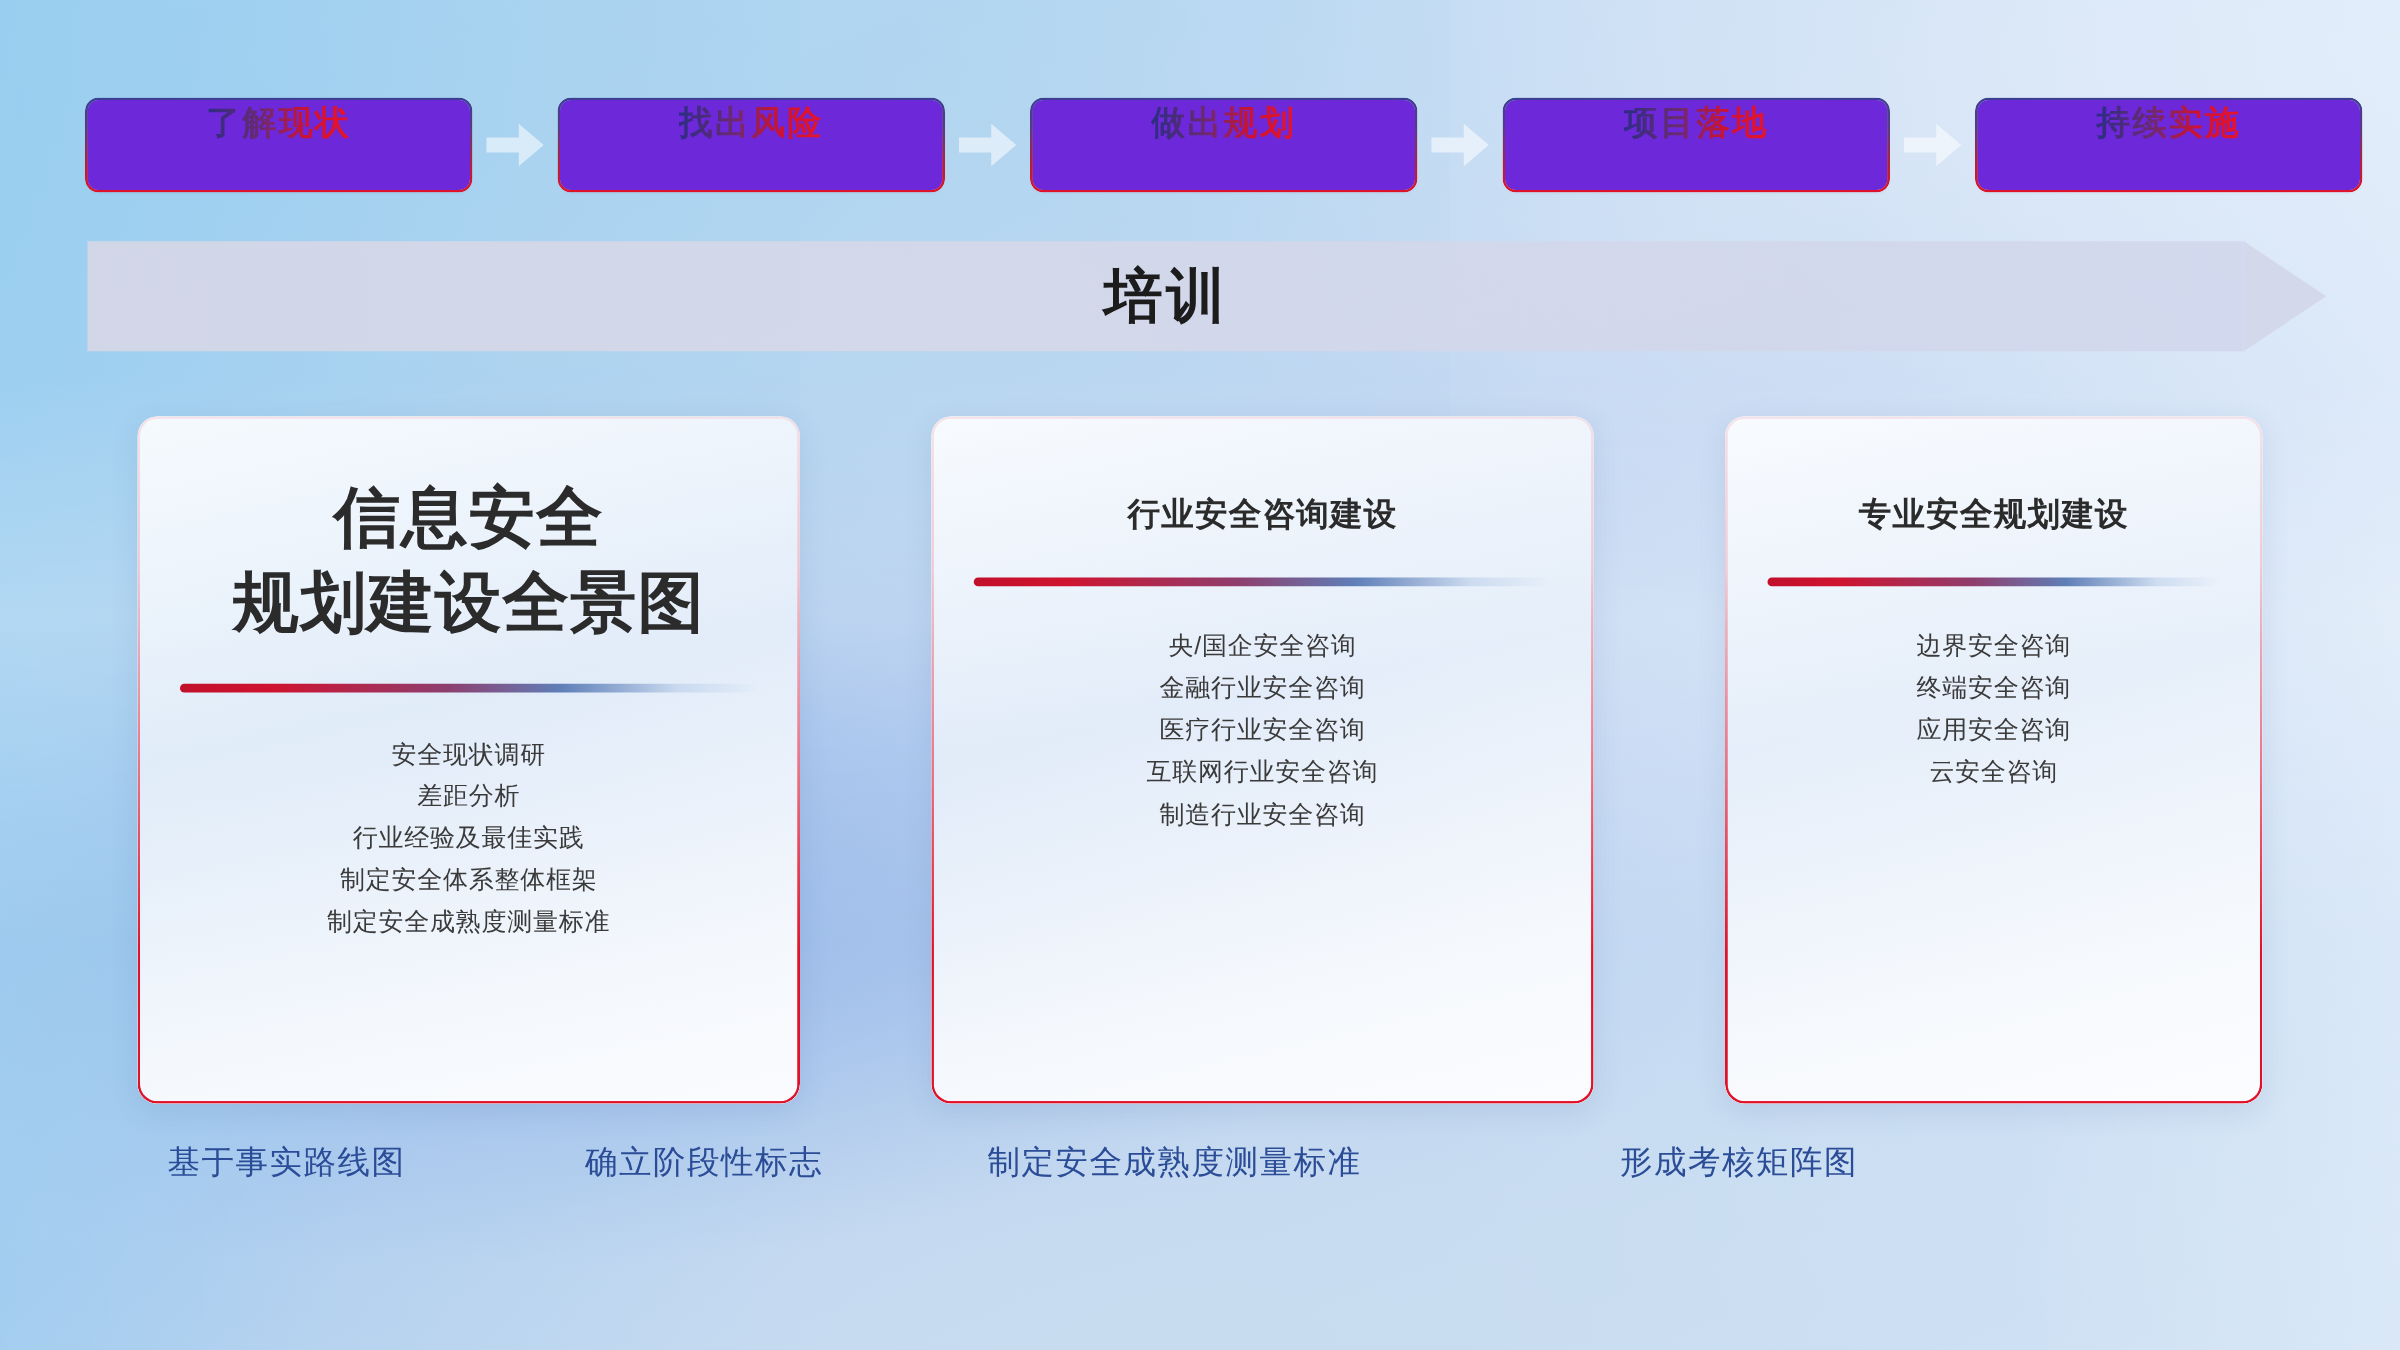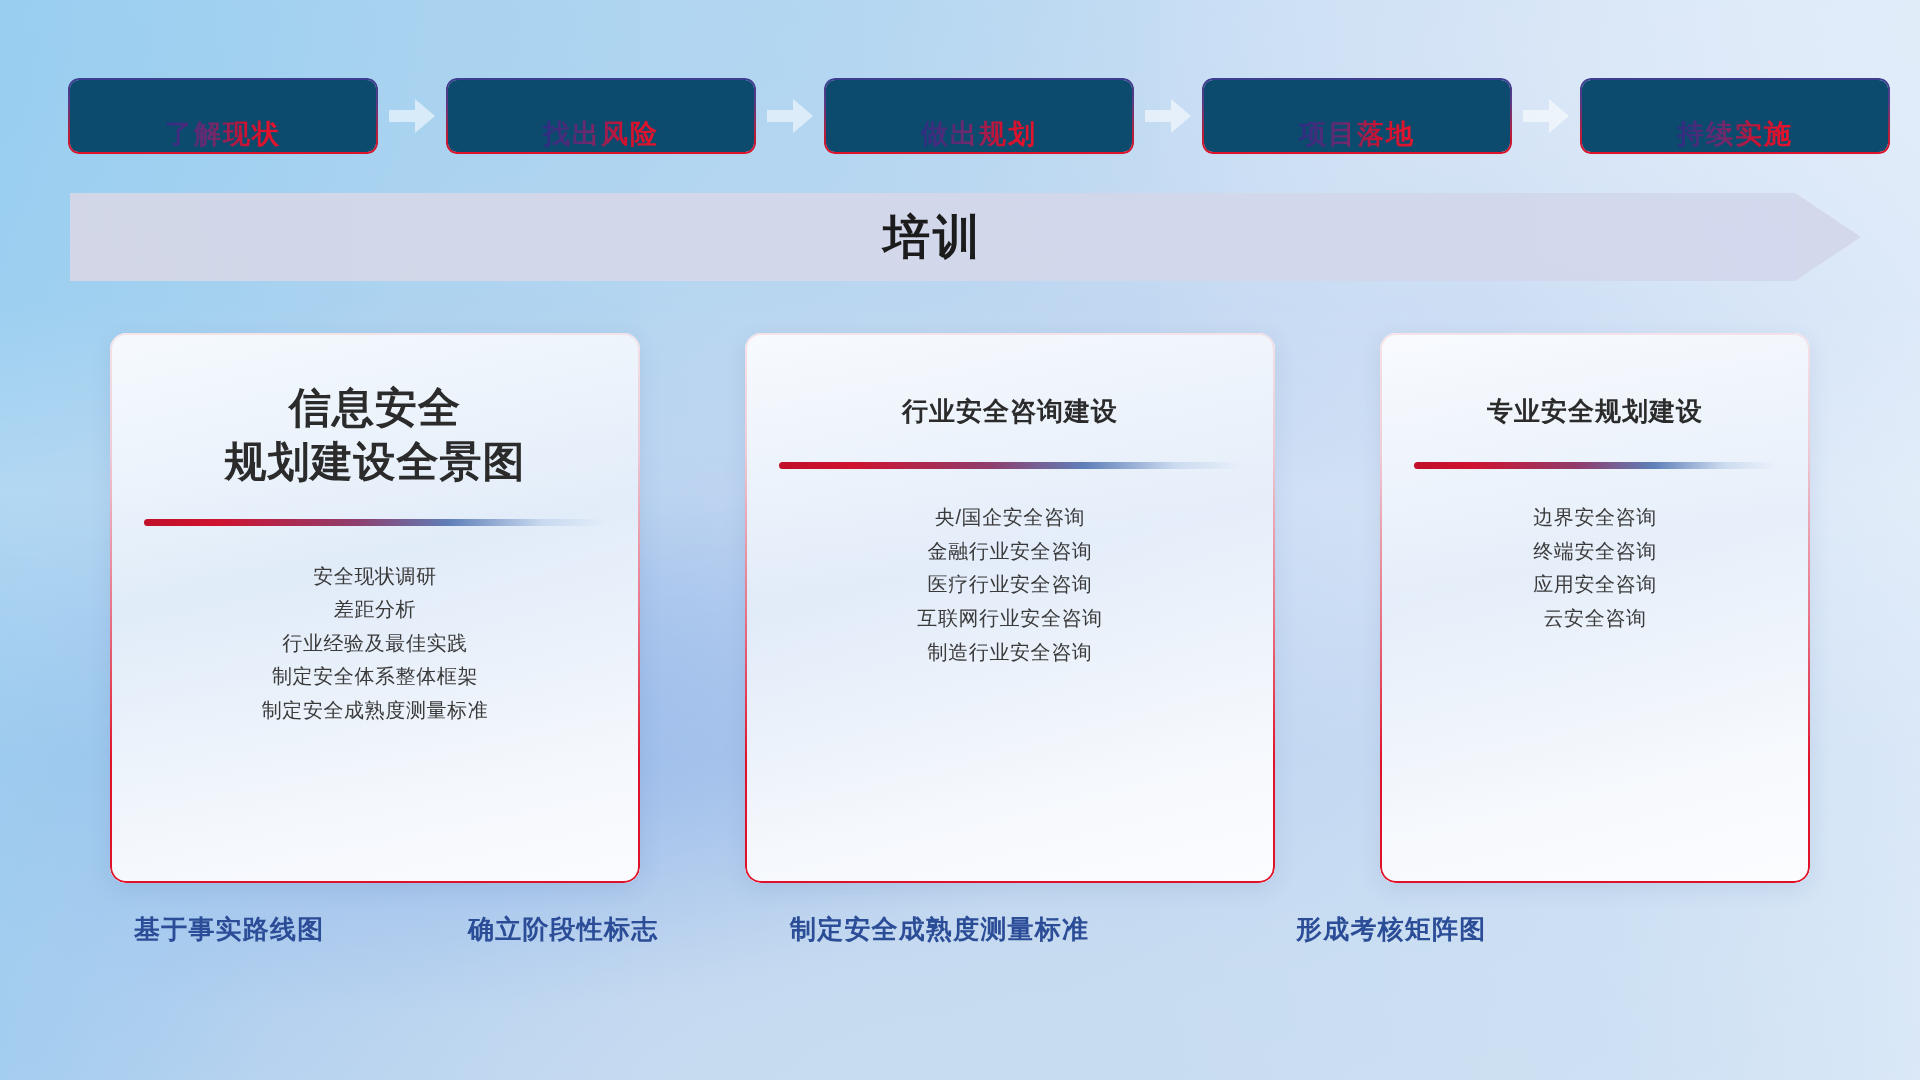--- a/index.html
+++ b/index.html
@@ -42,22 +42,22 @@
   
   #steps {
     position:absolute; left:70px; top:80px; width:1780px; height:72px;
     display:flex; align-items:center; justify-content:space-between;
   }
   .step-wrap { display:flex; align-items:center; }
   .step-box {
     position:relative;
     width:306px; height:72px;
     border-radius:9px;
-    background:#0c4a6e;
-    display:flex; align-items:flex-end; justify-content:center;
+    background:#6d28d9;
+    display:flex; align-items:flex-start; justify-content:center;
     box-shadow:0 1px 3px rgba(40,60,110,.10);
   }
   .step-box::before{
     content:""; position:absolute; inset:-2px; border-radius:11px; padding:2px;
     background:linear-gradient(180deg,#3b3f92 0%, #5a3a86 32%, #b41f3c 72%, #e01229 100%);
     -webkit-mask:linear-gradient(#000 0 0) content-box, linear-gradient(#000 0 0);
     -webkit-mask-composite:xor; mask-composite:exclude;
     pointer-events:none;
   }
   .step-label {
@@ -110,21 +110,21 @@
     content:""; position:absolute; inset:0; border-radius:16px; padding:2px;
     background:linear-gradient(180deg, rgba(244,208,214,.55) 0%, rgba(240,170,182,.55) 22%, rgba(232,90,110,.85) 52%, #e01229 78%, #e01229 100%);
     -webkit-mask:linear-gradient(#000 0 0) content-box, linear-gradient(#000 0 0);
     -webkit-mask-composite:xor; mask-composite:exclude;
     pointer-events:none;
   }
   .card-title {
     position:relative; z-index:1;
     padding:48px 22px 0;
     text-align:center;
-    font-size:42px; font-weight:700; color:#2b2b2b;
+    font-size:53px; font-weight:700; color:#2b2b2b;
     line-height:1.28; letter-spacing:1px;
     white-space:pre-line;
   }
   .card-divider {
     position:relative; z-index:1;
     height:7px; margin:30px 34px 0;
     border-radius:4px;
     background:linear-gradient(90deg,#c1102b 0%, #cf1330 16%, #8e3e6e 46%, #5f7fb8 66%, rgba(150,180,220,.35) 86%, rgba(200,215,235,0) 100%);
   }
   .card-list {
@@ -144,21 +144,21 @@
   .card.c2 .card-title, .card.c3 .card-title { padding-top:62px; font-size:26px; }
   .card.c2 .card-divider, .card.c3 .card-divider { margin-top:34px; }
   .card.c2 .card-list, .card.c3 .card-list { margin-top:32px; }
 
   
   #footnotes {
     position:absolute; left:0; top:912px; width:1920px; height:60px;
   }
   .foot {
     position:absolute;
-    font-size:26px; font-weight:700; color:#2b4c96;
+    font-size:26px; font-weight:400; color:#2b4c96;
     letter-spacing:1.2px; white-space:nowrap;
   }
   .foot.f1 { left:134px; }
   .foot.f2 { left:468px; }
   .foot.f3 { left:790px; }
   .foot.f4 { left:1296px; }
 </style>
 </head>
 <body>
 

